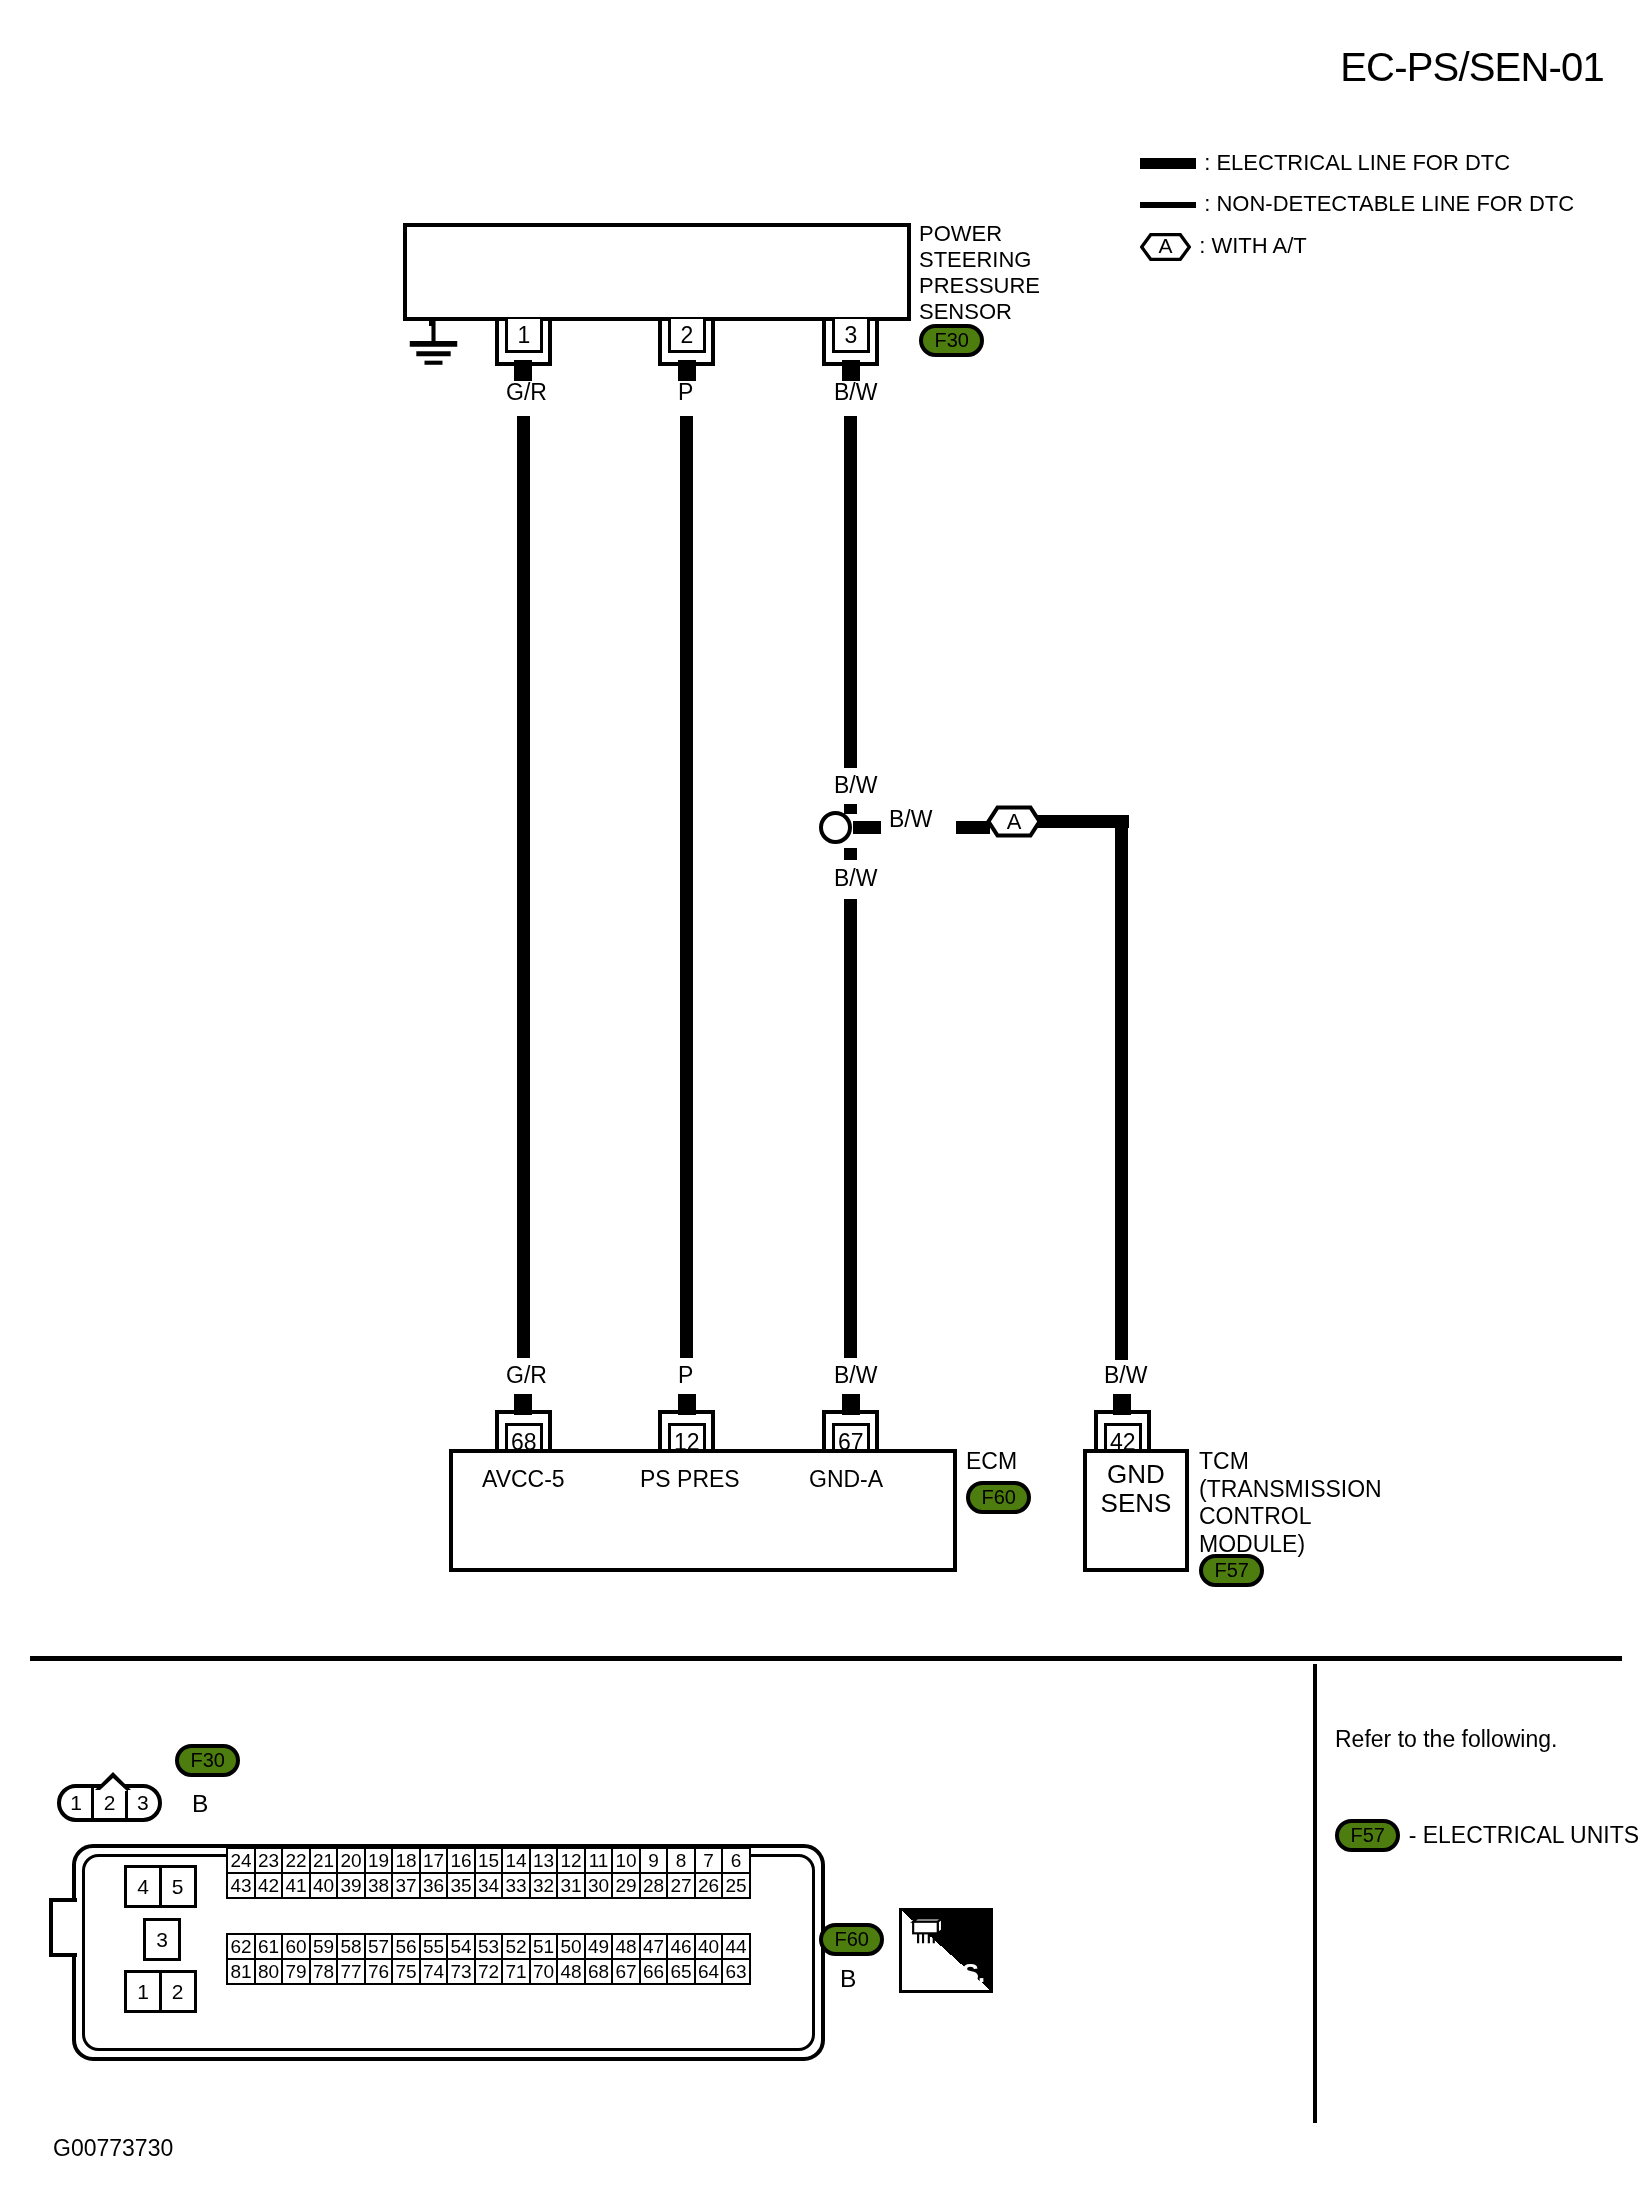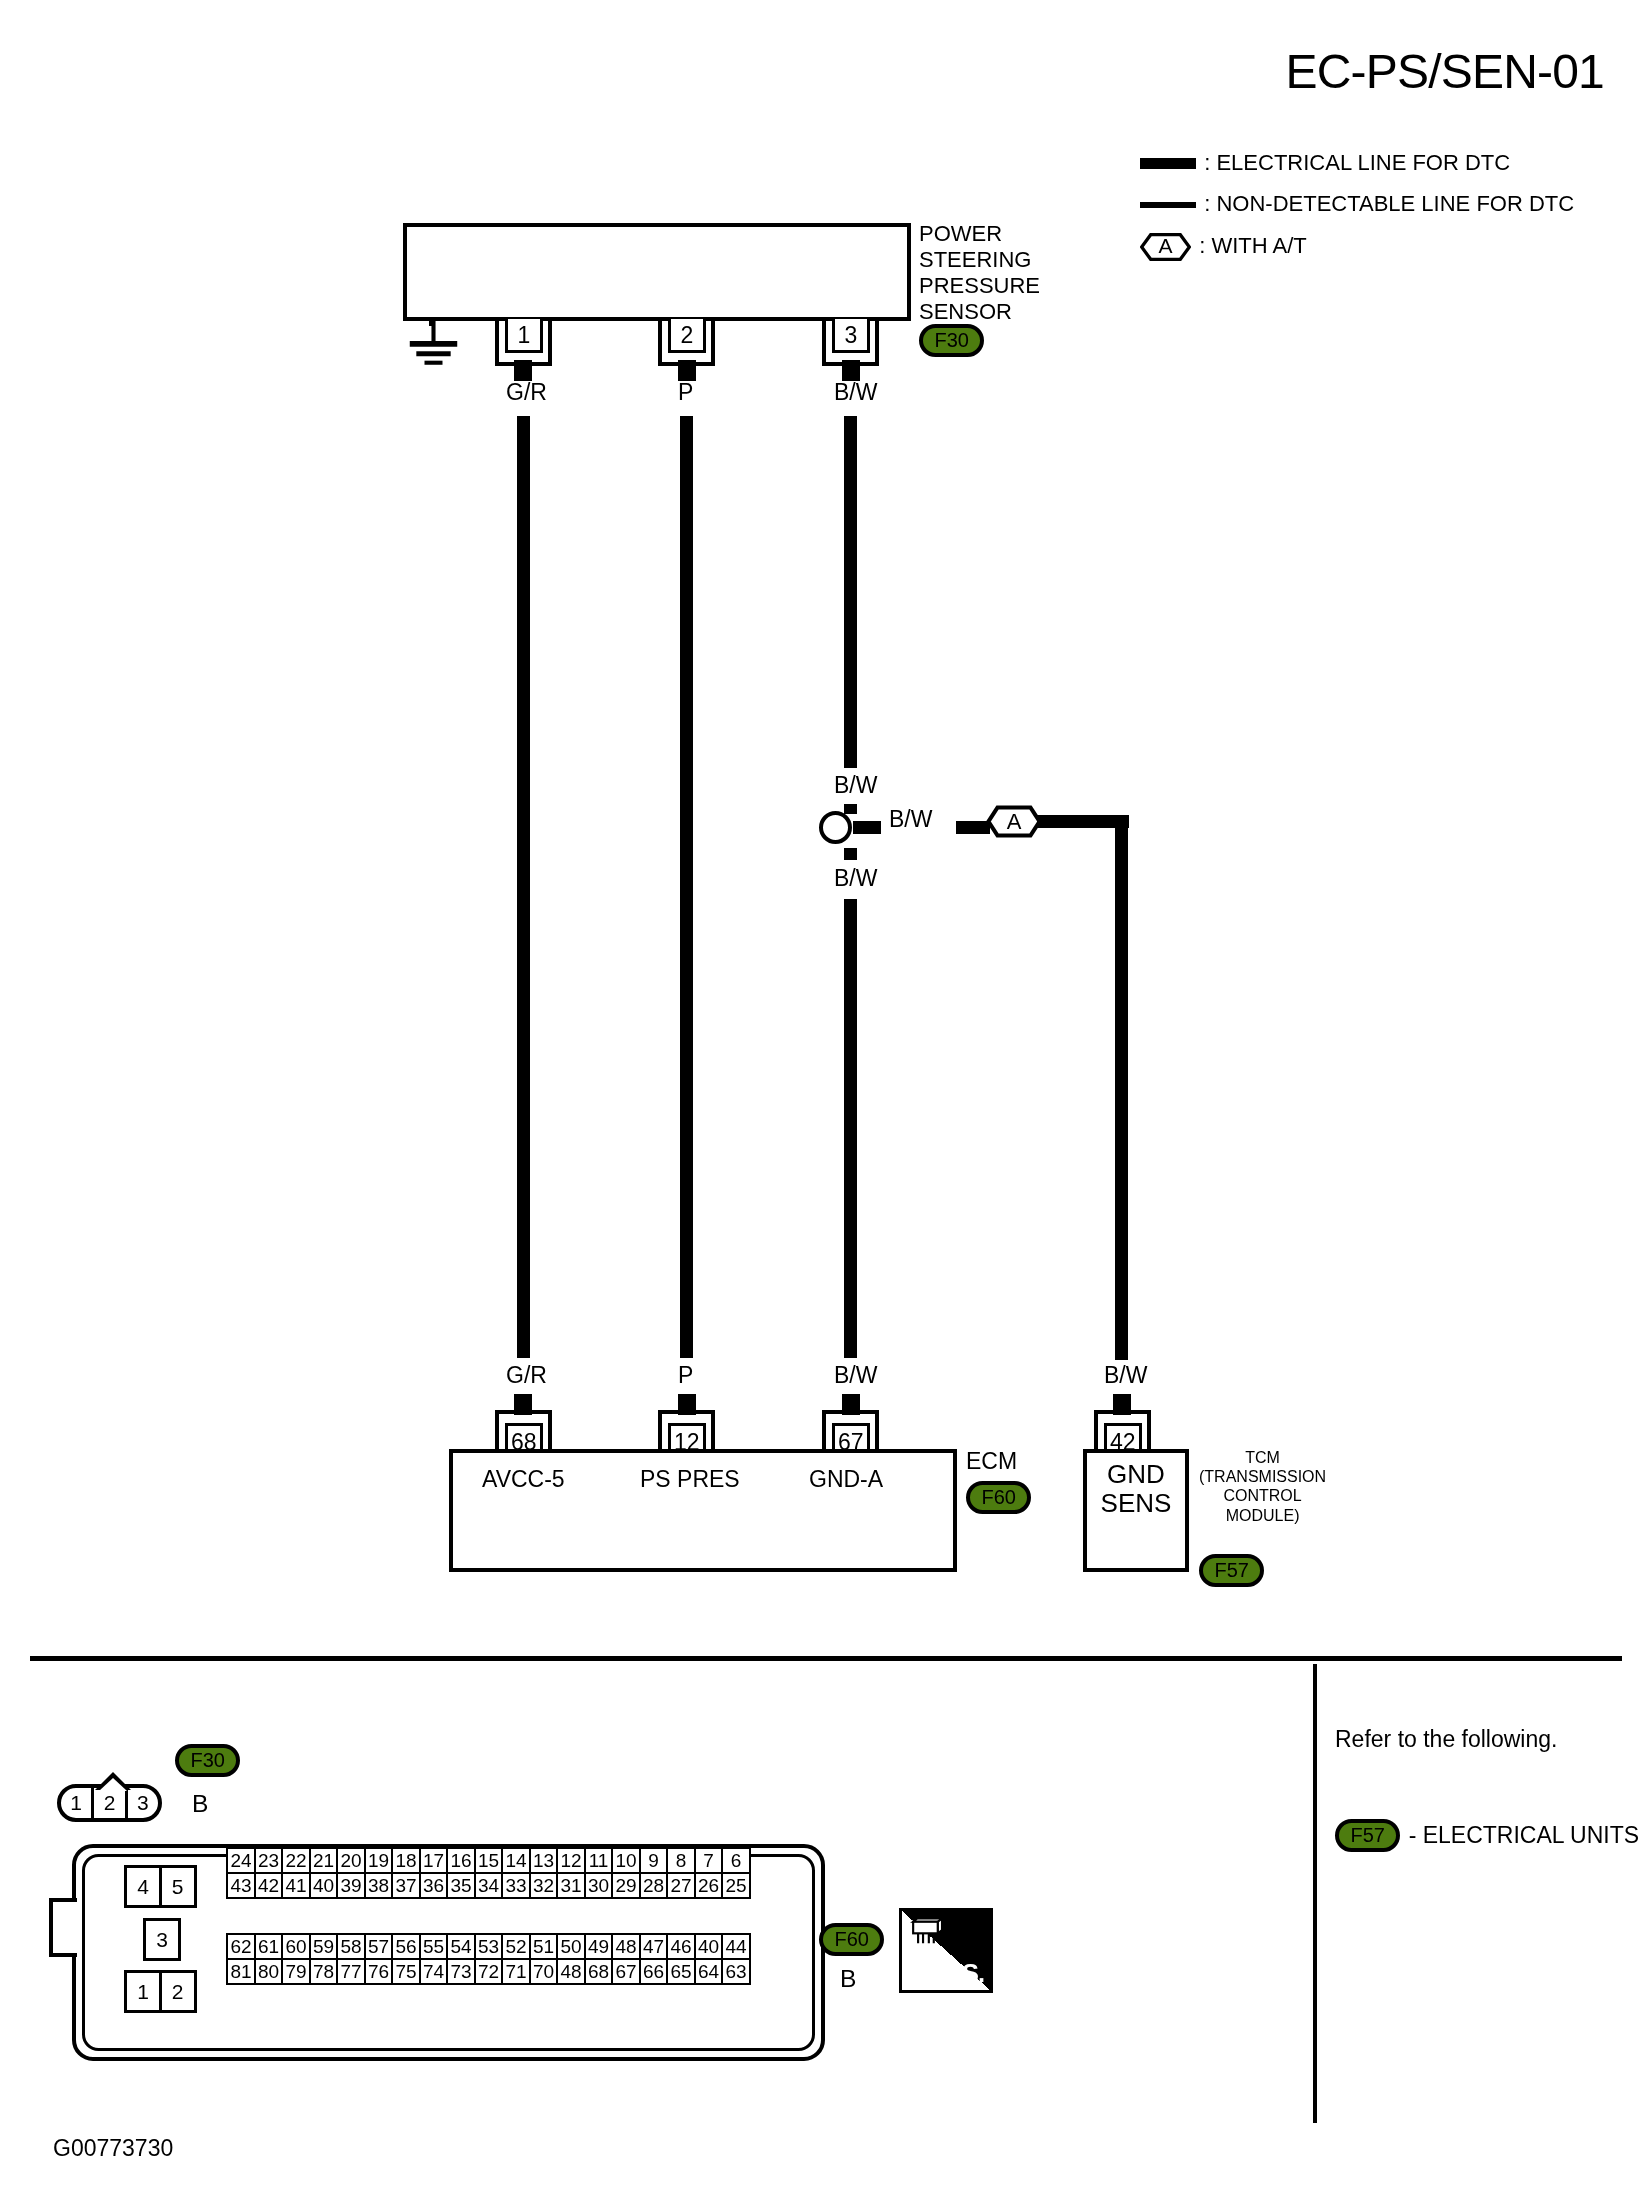--- a/index.html
+++ b/index.html
@@ -20,21 +20,21 @@
   .txt{
     font-family:"Liberation Sans", sans-serif;
     color:#000;
     white-space:pre;
     line-height:1.12;
   }
 
   
   #title{
     right:45px; top:45px;
-    font-size:48px;
+    font-size:40px;
     letter-spacing:-0.8px;
     font-weight:400;
   }
 
   
   #legend{ left:1140px; top:147px; }
   .legend-row{
     display:flex;
     align-items:center;
     height:33px;
@@ -131,21 +131,21 @@
   }
   .ecm-pinname{position:absolute;font-size:23px;white-space:nowrap;}
   #ecm-text{left:966px;top:1448px;font-size:23px;line-height:1.2;}
 
   
   #tcm-box{
     left:1083px;top:1449px;width:106px;height:123px;
     border:4.1px solid #000;background:#fff;box-sizing:border-box;
     text-align:center;font-size:26px;line-height:1.12;padding-top:6.6px;
   }
-  #tcm-text{left:1199px;top:1448px;font-size:16px;line-height:1.2;text-align:center;}
+  #tcm-text{left:1199px;top:1448px;font-size:23px;line-height:1.2;}
 
   
   .ctag{
     display:inline-block;
     border:4.1px solid #000;
     border-radius:21px;
     padding:1.6px 11.5px 3.3px 11.5px;
     font-size:20px;
     line-height:1.0;
     background:#4d7c0f;

